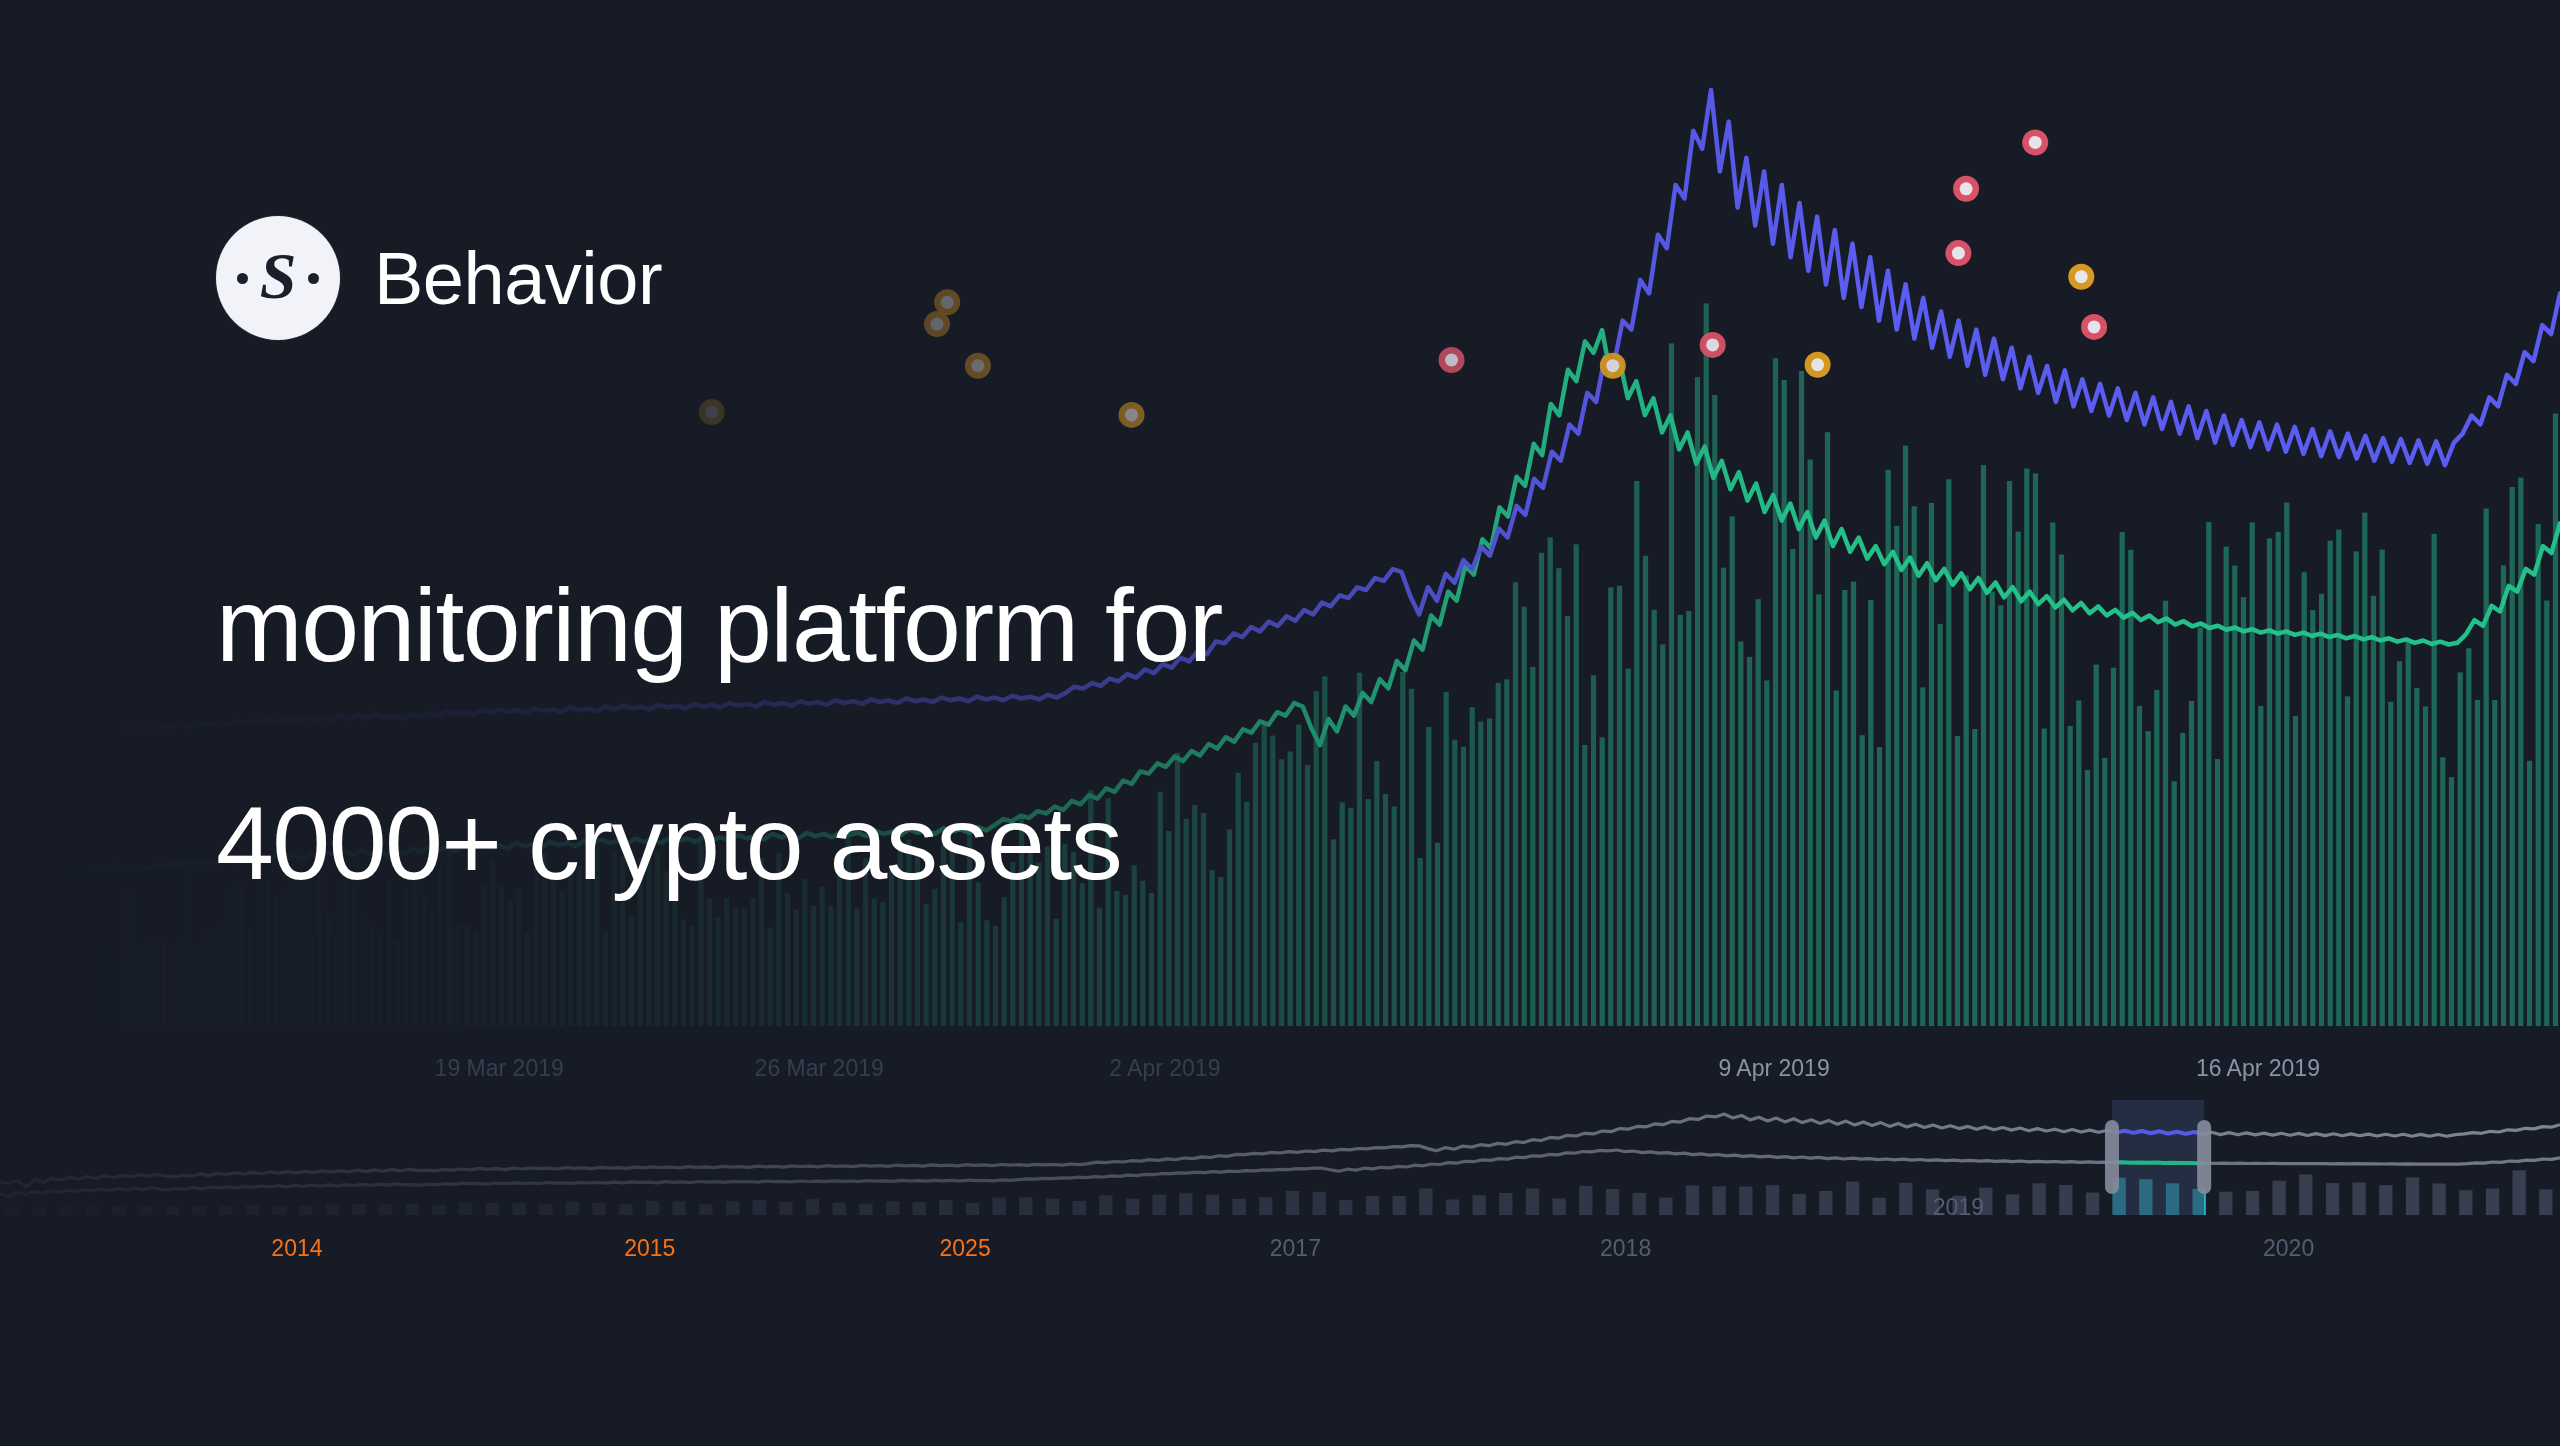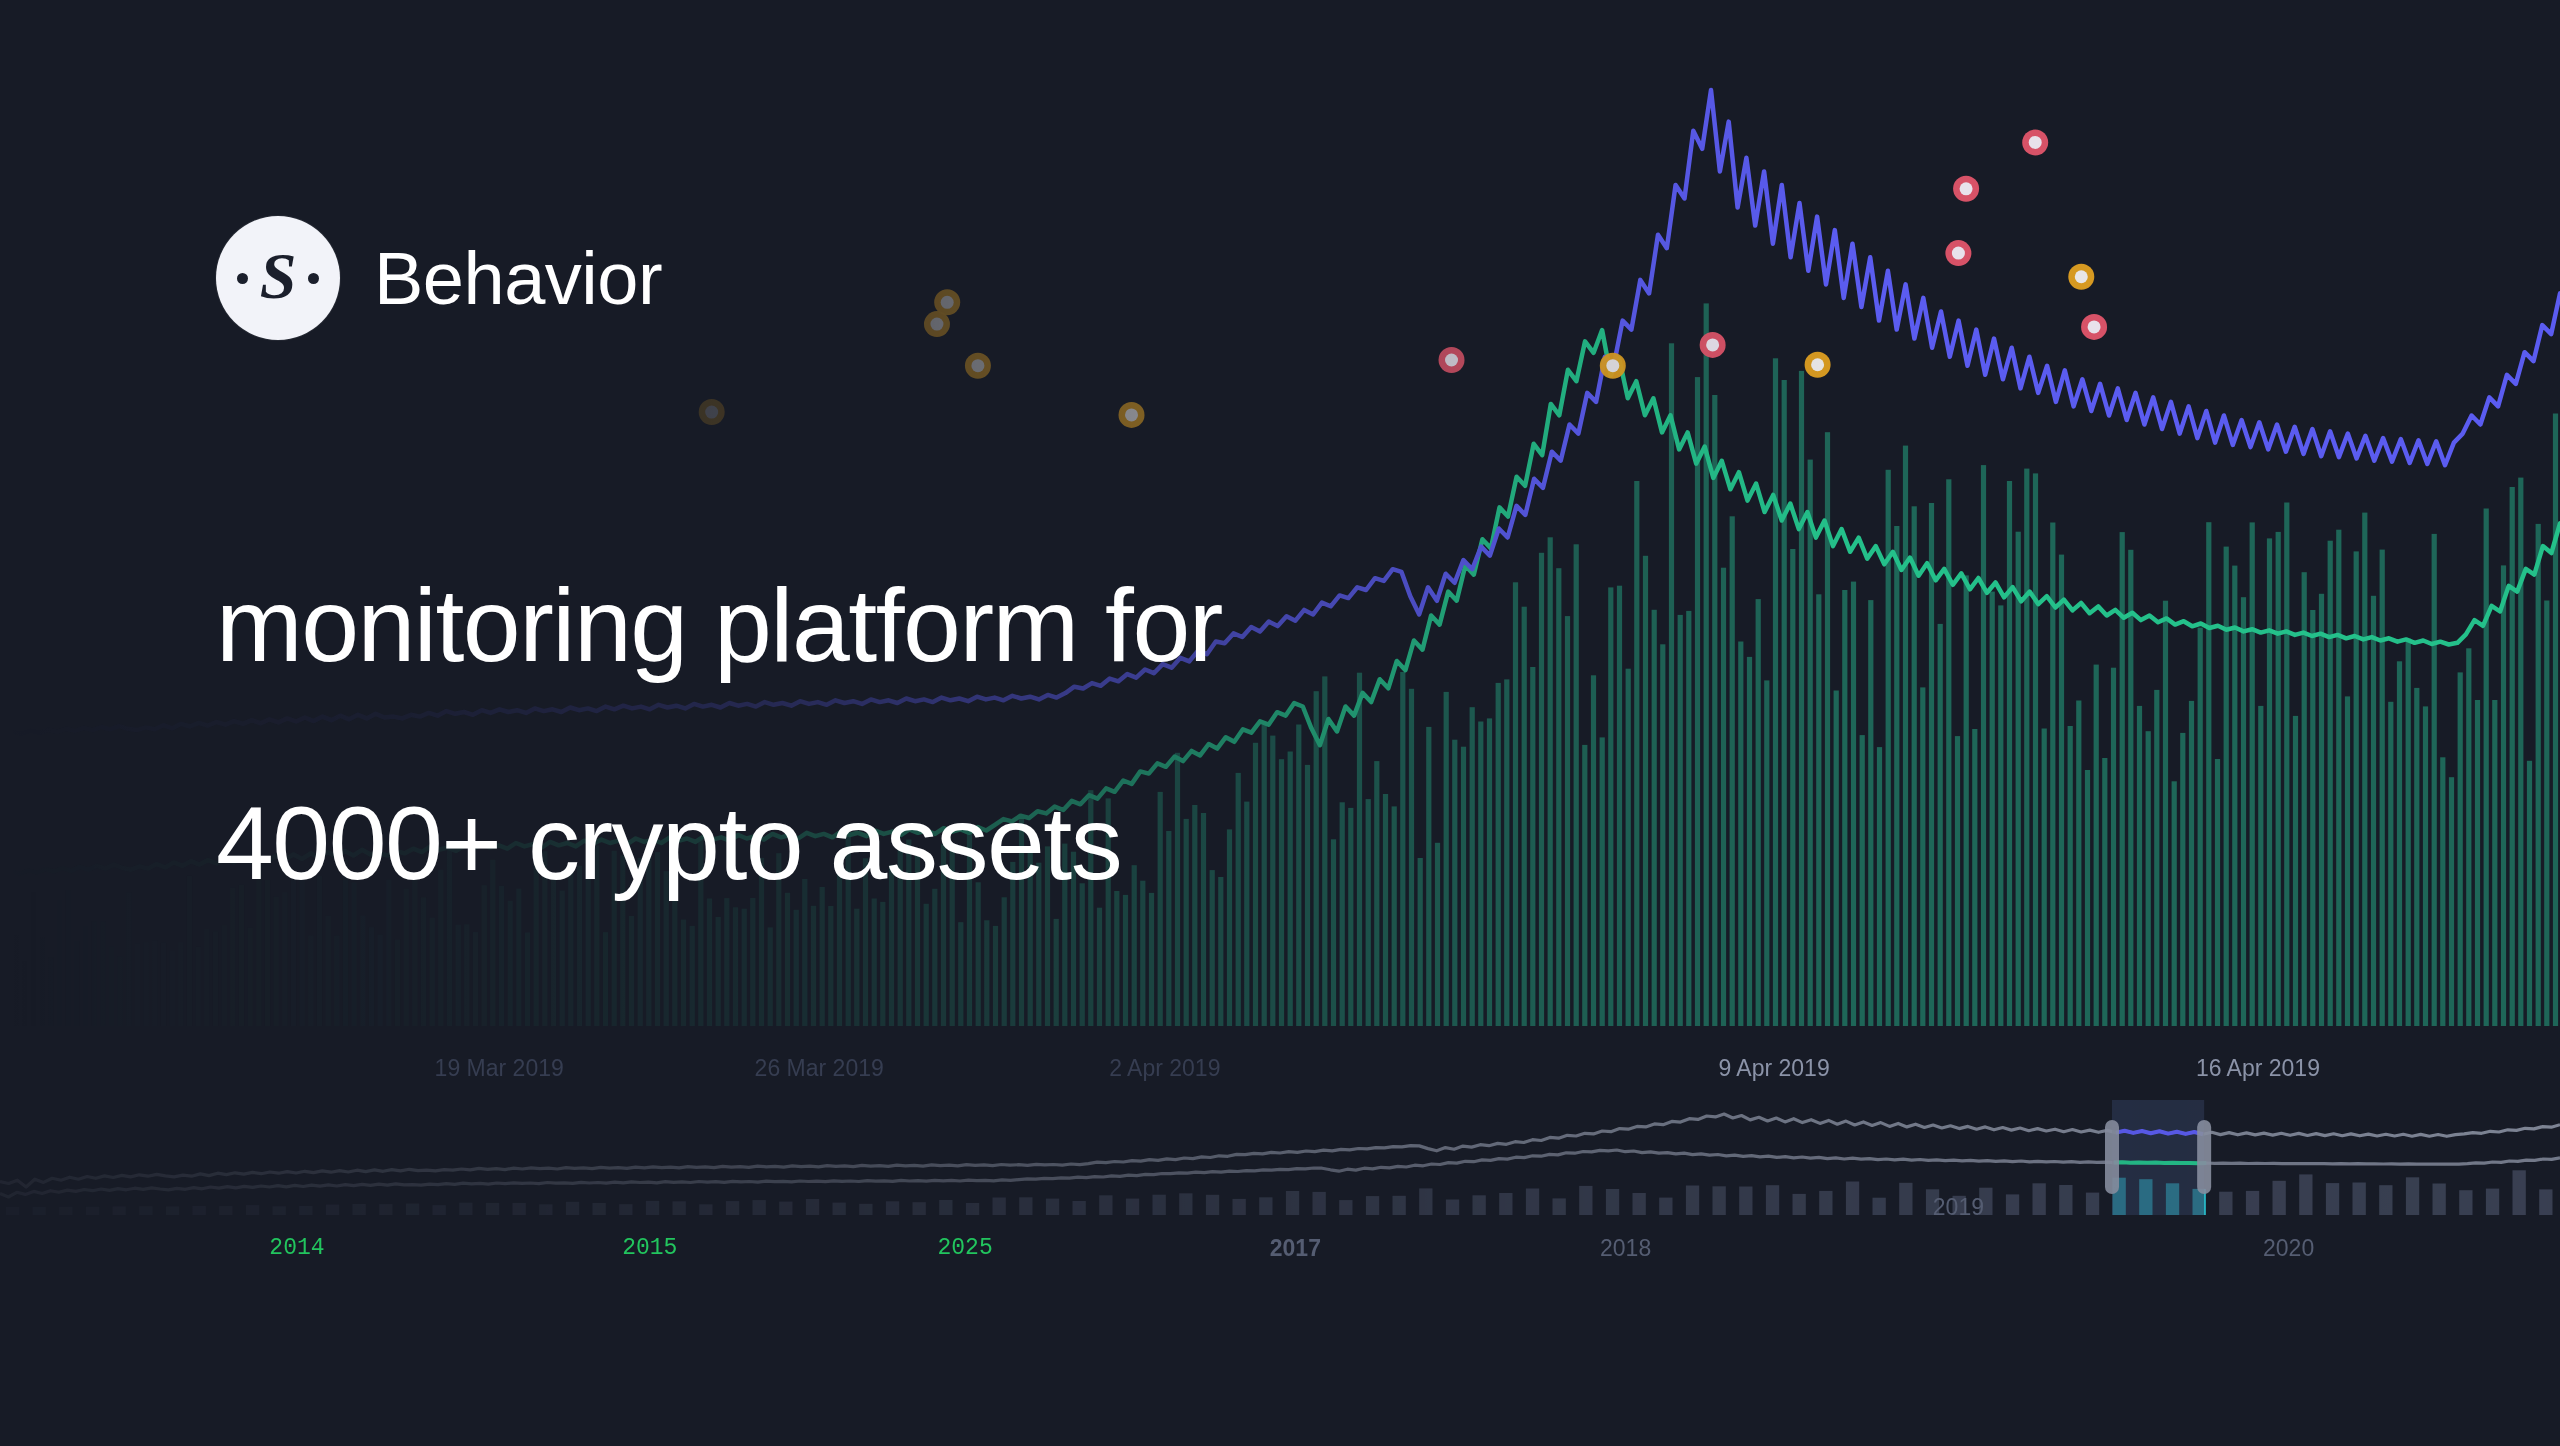--- a/index.html
+++ b/index.html
@@ -98,21 +98,21 @@
   .date-label.dim { color:#363d51; }
 
   .year-label {
     position:absolute;
     color:#555d72;
     font-size:23px;
     font-weight:400;
     white-space:nowrap;
     transform:translateX(-50%);
   }
-  .year-label.faint { color:#22c55e;font-family:Liberation Mono, monospace; }
+  .year-label.faint { color:#f97316; }
 </style>
 </head>
 <body>
 
 <div id="stage">
 
   <div id="chart-bg">
     <svg viewBox="0 0 2560 1446" preserveAspectRatio="none" xmlns="http://www.w3.org/2000/svg">
       <defs>
         <linearGradient id="fadeLeft" x1="0" y1="0" x2="1" y2="0">
@@ -602,21 +602,21 @@
       <div class="date-label dim" style="left: 19.5%; top: 1055px;">19 Mar 2019</div>
       <div class="date-label dim" style="left: 32%; top: 1055px;">26 Mar 2019</div>
       <div class="date-label dim" style="left: 45.5%; top: 1055px;">2 Apr 2019</div>
       <div class="date-label" style="left: 69.3%; top: 1055px;">9 Apr 2019</div>
       <div class="date-label" style="left: 88.2%; top: 1055px;">16 Apr 2019</div>
     </div>
   <div id="year-labels">
       <div class="year-label faint" style="left: 11.6%; top: 1235px;">2014</div>
       <div class="year-label faint" style="left: 24.6%; top: 1235px; margin-left: 20px;">2015</div>
       <div class="year-label faint" style="left: 37.7%; top: 1235px;">2025</div>
-      <div class="year-label" style="left: 50.6%; top: 1235px; font-weight: bold;">2017</div>
+      <div class="year-label" style="left: 50.6%; top: 1235px;">2017</div>
       <div class="year-label" style="left: 63.5%; top: 1235px;">2018</div>
       <div class="year-label" style="left: 76.5%; top: 1194px;">2019</div>
       <div class="year-label" style="left: 89.4%; top: 1235px;">2020</div>
     </div>
 
   <div id="content">
 
     <div id="brand">
       <div id="brand-mark">
         <span class="dot left"></span>

